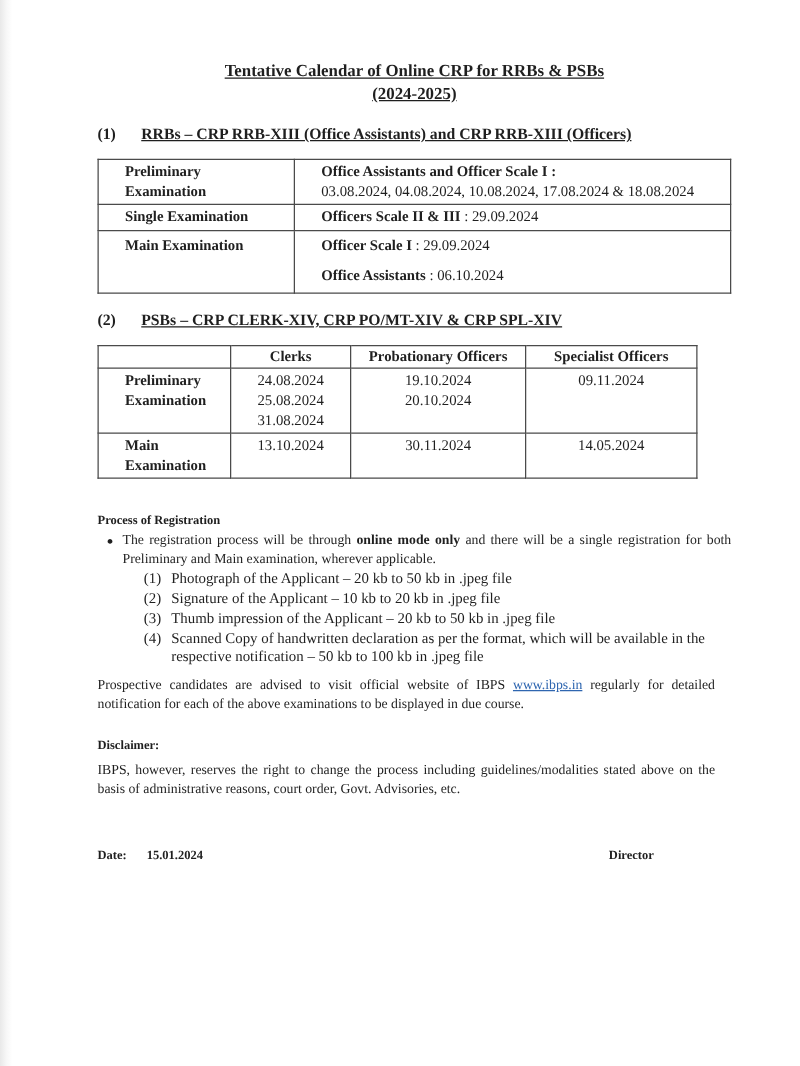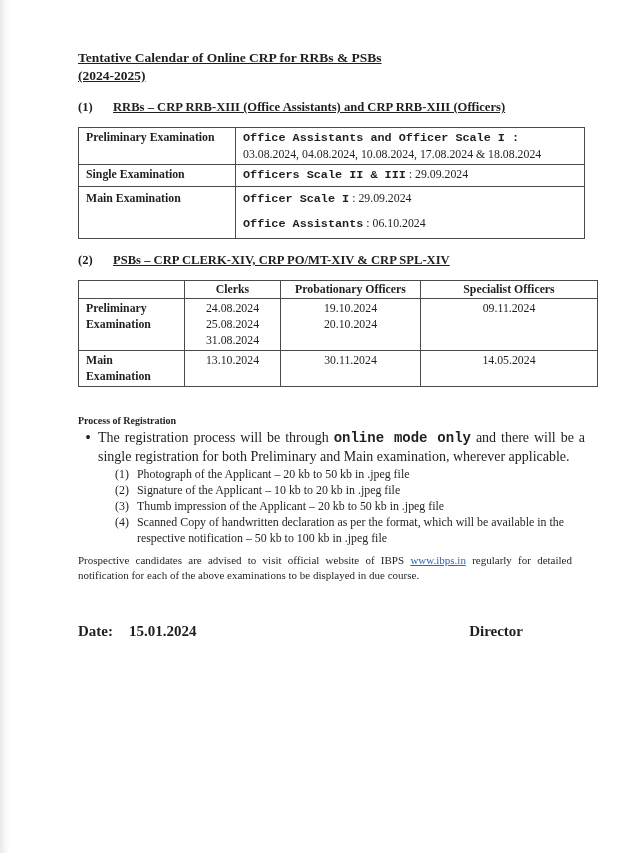--- a/index.html
+++ b/index.html
@@ -11,54 +11,54 @@
     position:relative;
     overflow:hidden;
   }
   .scan-edge {
     position:absolute; left:0; top:0; bottom:0; width:10px;
     background:linear-gradient(to right, #e3e3e3 0%, #f6f6f6 55%, #ffffff 100%);
     opacity:.8;
   }
   .page { position:relative; padding:48px 55px 0 78px; }
 
-  .center { text-align:left; }
+  .center { text-align:center; }
   .title-line { font-weight:bold; font-size:13.5px; text-decoration:underline; line-height:1.18; }
 
   .sec-heading { display:flex; margin-top:16px; font-size:12.6px; }
   .sec-num { font-weight:bold; width:35px; flex:0 0 35px; }
   .sec-text { font-weight:bold; text-decoration:underline; }
 
   table { border-collapse:collapse; table-layout:fixed; }
-  td, th { border:1.4px solid #4a4a4a; padding:2px 7px; vertical-align:top; font-size:11.8px; line-height:1.32; }
+  td, th { border:1.4px solid #4a4a4a; padding:2px 21px; vertical-align:top; font-size:11.8px; line-height:1.32; }
   .t1 { width:507px; margin-top:12px; }
-  .t2 { width:520px; margin-top:12px;font-family:Liberation Serif, serif; }
+  .t2 { width:480px; margin-top:12px;font-family:Liberation Serif, serif; }
   .lbl { font-weight:bold; }
-  .b { font-weight:bold;font-family:Liberation Mono, monospace; }
+  .b { font-weight:bold; }
   .t2 th { font-weight:bold; text-align:center; padding:1px 4px; }
   .t2 td.c { text-align:center; }
   .row3-line2 { margin-top:9px; }
   .t1 td.pad-row { padding-top:4px; padding-bottom:5px; }
 
   .block-heading { font-weight:bold; font-size:10px; margin-top:28px; }
   .bullets { margin-top:3px; }
   .bullet { display:flex; margin:0; }
   .bullet-mark { flex:0 0 20px; text-align:center; }
   .bullet-mark::before { content:"•"; }
-  .bullet-text { flex:1; text-align:justify; font-size:14px; line-height:1.34; }
+  .bullet-text { flex:1; text-align:justify; font-size:11px; line-height:1.34; }
   .doclist { margin-left:37px; width:457px; }
   .docitem { display:flex; font-size:11.9px; line-height:1.34; }
   .doc-num { flex:0 0 22px; }
   .doc-text { flex:1; }
 
   .para { font-size:11px; line-height:1.35; text-align:justify; margin-top:7px; width:494px; }
   .mt20 { margin-top:20px; }
   a.doc-link { color:#2f66b0; text-decoration:underline; cursor:pointer; }
 
-  .footer { display:flex; justify-content:space-between; margin-top:40px; font-weight:bold; font-size:15px; }
+  .footer { display:flex; justify-content:space-between; margin-top:40px; font-weight:bold; font-size:10px; }
   .footer-left { display:flex; }
   .date-value { margin-left:16px; }
   .footer-right { margin-right:62px; }
 </style>
 </head>
 <body>
 
 <div class="scan-edge"></div>
 
 <div class="page">
@@ -172,20 +172,22 @@
       </div>
       <div class="docitem">
         <span class="doc-num">(4)</span>
         <span class="doc-text">Scanned Copy of handwritten declaration as per the format, which will be available in the respective notification – 50 kb to 100 kb in .jpeg file</span>
       </div>
     </div>
   </div>
 
   <div class="para"><span>Prospective candidates are advised to visit official website of IBPS </span><a class="doc-link">www.ibps.in</a><span> regularly for detailed notification for each of the above examinations to be displayed in due course.</span></div>
 
+  <div class="block-heading mt20">Disclaimer:</div>
+  <div class="para">IBPS, however, reserves the right to change the process including guidelines/modalities stated above on the basis of administrative reasons, court order, Govt. Advisories, etc.</div>
 
   <div class="footer">
     <div class="footer-left">
       <span>Date:</span>
       <span class="date-value">15.01.2024</span>
     </div>
     <div class="footer-right">Director</div>
   </div>
 
 </div>

